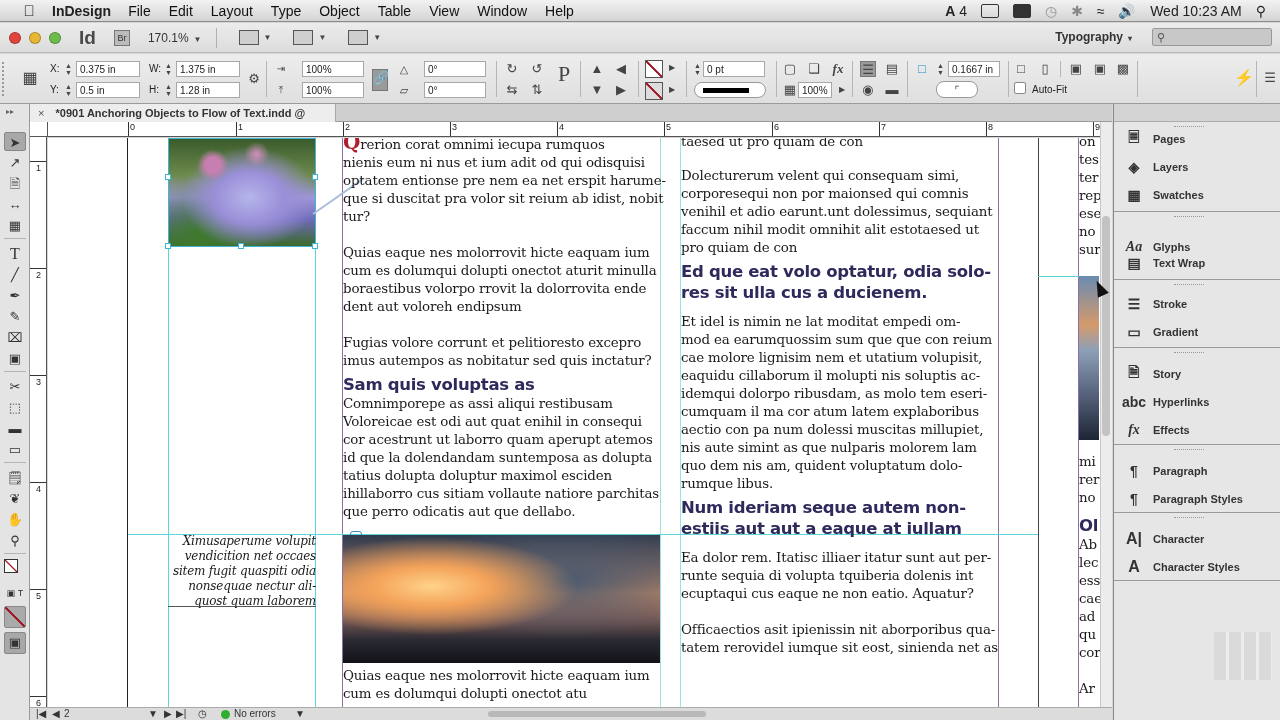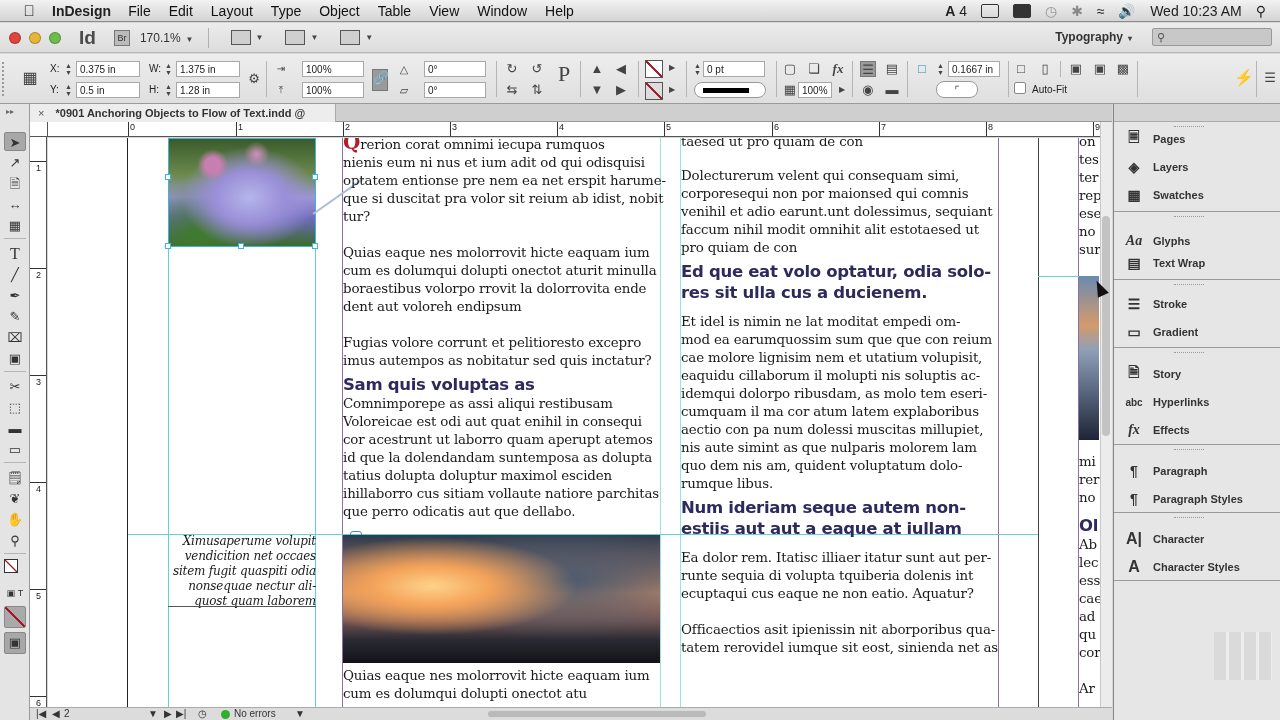--- a/index.html
+++ b/index.html
@@ -10,21 +10,21 @@
 #menubar .app{font-weight:bold;margin-left:12px;margin-right:8px}
 #menubar .mi{margin:0 9px;color:#111}
 #menubar .right{position:absolute;right:14px;top:0;height:22px;display:flex;align-items:center;gap:14px;font-size:14px}
 .mb-ico{display:inline-block;width:18px;height:14px;border:1.5px solid #333;border-radius:2px}
 
 #appbar{position:absolute;left:0;top:23px;width:1280px;height:30px;background:linear-gradient(#ececec,#dcdcdc);border-bottom:1px solid #b8b8b8;display:flex;align-items:center}
 .traffic{width:12px;height:12px;border-radius:50%;margin-left:8px;border:1px solid rgba(0,0,0,.25)}
 .tl-red{background:#e0443a;margin-left:9px}.tl-yel{background:#e8b636}.tl-grn{background:#6dbd4b}
 #appbar .idlogo{font-weight:bold;font-size:19px;color:#4a4a4a;margin-left:18px;font-family:"Liberation Sans",sans-serif}
 #appbar .br{margin-left:18px;width:16px;height:16px;border:1px solid #777;background:#bbb;font-size:9px;line-height:14px;text-align:center;color:#333}
-#appbar .zoom{margin-left:10px;font-size:12px;color:#333}
+#appbar .zoom{margin-left:18px;font-size:12px;color:#333}
 .dd-arrow{font-size:8px;color:#444;margin-left:5px}
 .appicon{display:inline-block;width:20px;height:15px;border:1px solid #555;background:#cfcfcf;margin-left:22px}
 .sep-v{width:1px;height:20px;background:#b0b0b0;margin-left:14px}
 #workspace{position:absolute;right:148px;top:7px;font-size:12px;font-weight:bold;color:#333}
 #searchbox{position:absolute;right:8px;top:5px;width:120px;height:18px;border:1px solid #999;background:#c8c8c8;border-radius:2px;font-size:11px;padding-left:4px;color:#555}
 
 #control{position:absolute;left:0;top:54px;width:1280px;height:50px;background:linear-gradient(#ededed,#dfdfdf);border-bottom:1px solid #9a9a9a}
 .cp{position:absolute;font-size:10px;color:#222}
 .cp-field{position:absolute;height:16px;background:#fff;border:1px solid #a8a8a8;font-size:10px;line-height:14px;padding-left:3px;color:#222}
 .stepper{position:absolute;width:9px;height:14px;font-size:7px;line-height:7px;text-align:center;color:#444}
@@ -444,21 +444,21 @@
         <span class="pi">◈</span>
         <span>Layers</span>
       </div>
     <div class="pitem" style="top:62px">
         <span class="pi">▦</span>
         <span>Swatches</span>
       </div>
   </div>
   <div class="pgroup" style="top:108px;height:68px">
     <div class="grip" style="top:4px"></div>
-    <div class="pitem" style="top:18px">
+    <div class="pitem" style="top:24px">
         <span class="pi" style="font-family:'Liberation Serif',serif;font-style:italic">Aa</span>
         <span>Glyphs</span>
       </div>
     <div class="pitem" style="top:40px">
         <span class="pi">▤</span>
         <span>Text Wrap</span>
       </div>
   </div>
   <div class="pgroup" style="top:176px;height:68px">
     <div class="grip" style="top:4px"></div>
@@ -471,21 +471,21 @@
         <span>Gradient</span>
       </div>
   </div>
   <div class="pgroup" style="top:244px;height:97px">
     <div class="grip" style="top:4px"></div>
     <div class="pitem" style="top:15px">
         <span class="pi">🗎</span>
         <span>Story</span>
       </div>
     <div class="pitem" style="top:43px">
-        <span class="pi" style="font-size:10px">abc</span>
+        <span class="pi" style="font-size:14px">abc</span>
         <span>Hyperlinks</span>
       </div>
     <div class="pitem" style="top:71px">
         <span class="pi" style="font-family:'Liberation Serif',serif;font-style:italic;font-weight:bold">fx</span>
         <span>Effects</span>
       </div>
   </div>
   <div class="pgroup" style="top:341px;height:68px">
     <div class="grip" style="top:4px"></div>
     <div class="pitem" style="top:15px">

